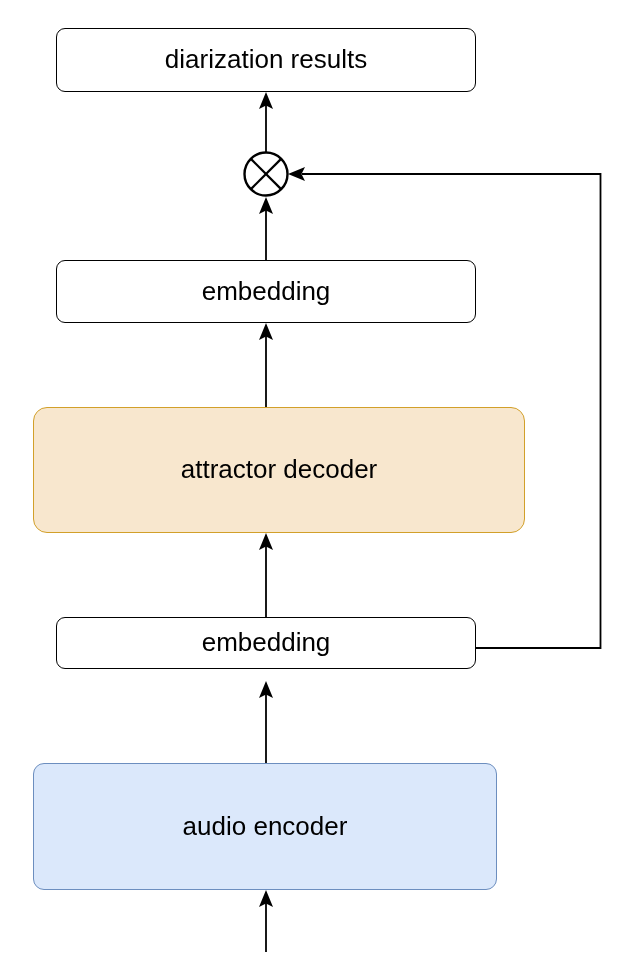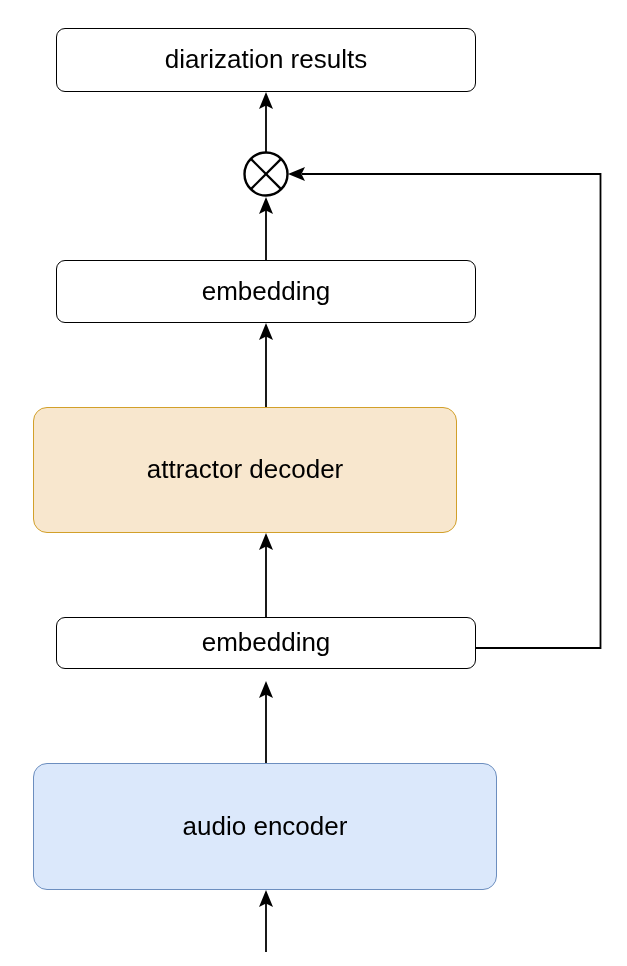--- a/index.html
+++ b/index.html
@@ -46,23 +46,23 @@
     border-color: #d2a02a;
     border-radius: 14px;
   }
   .node--blue {
     background: #dbe8fb;
     border-color: #6c8ebf;
     border-radius: 14px;
   }
   #node-diarization-results { left: 56px;  top: 28px;  width: 420px; height: 64px; }
   #node-attractor           { left: 56px;  top: 260px; width: 420px; height: 63px; }
-  #node-attractor-decoder   { left: 33px;  top: 407px; width: 424px; height: 126px; }
+  #node-attractor-decoder   { left: 33px;  top: 407px; width: 492px; height: 126px; }
   #node-embedding           { left: 56px;  top: 617px; width: 420px; height: 52px; }
-  #node-audio-encoder       { left: 33px;  top: 763px; width: 464px; height: 127px; }
+  #node-audio-encoder       { left: 33px;  top: 763px; width: 464px; height: 127px; border-radius: 11px; }
 </style>
 </head>
 <body>
 
 <div class="canvas">
 
   <svg class="edges-layer" width="627" height="966" viewBox="0 0 627 966" xmlns="http://www.w3.org/2000/svg">
     <g stroke="#000000" stroke-width="1.8" fill="none">
 
       <line x1="266" y1="152" x2="266" y2="105"></line>

